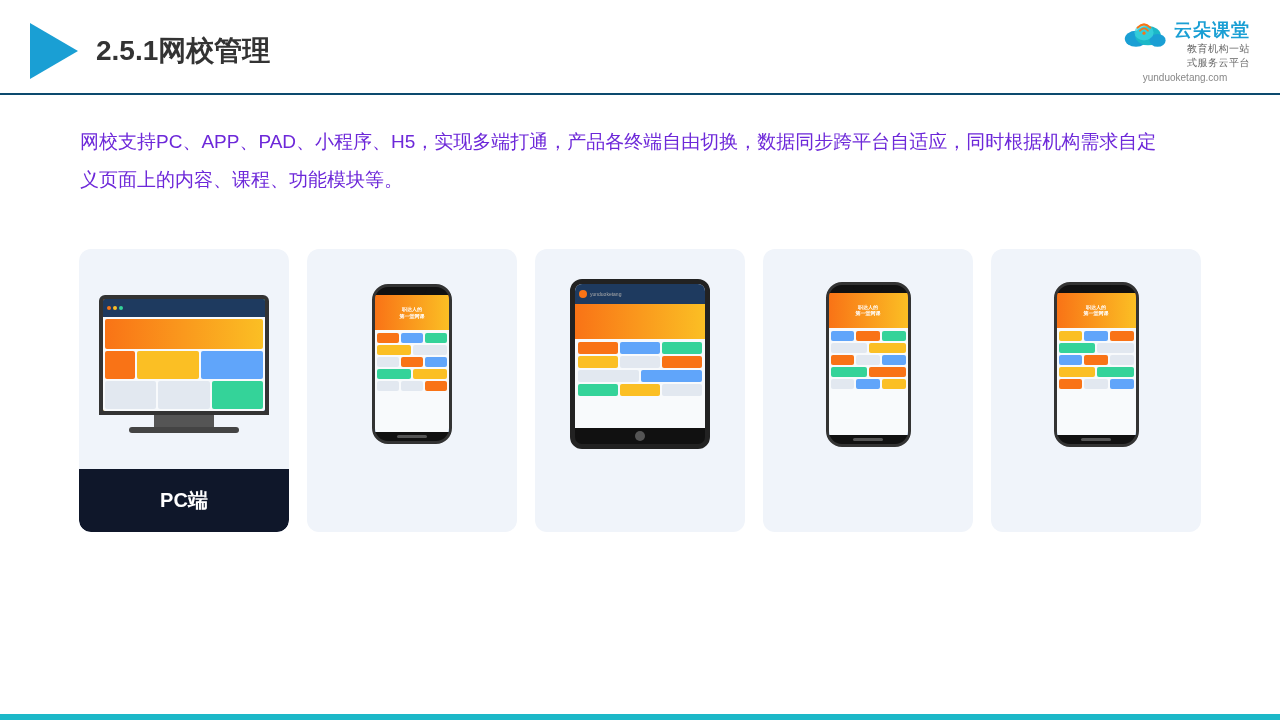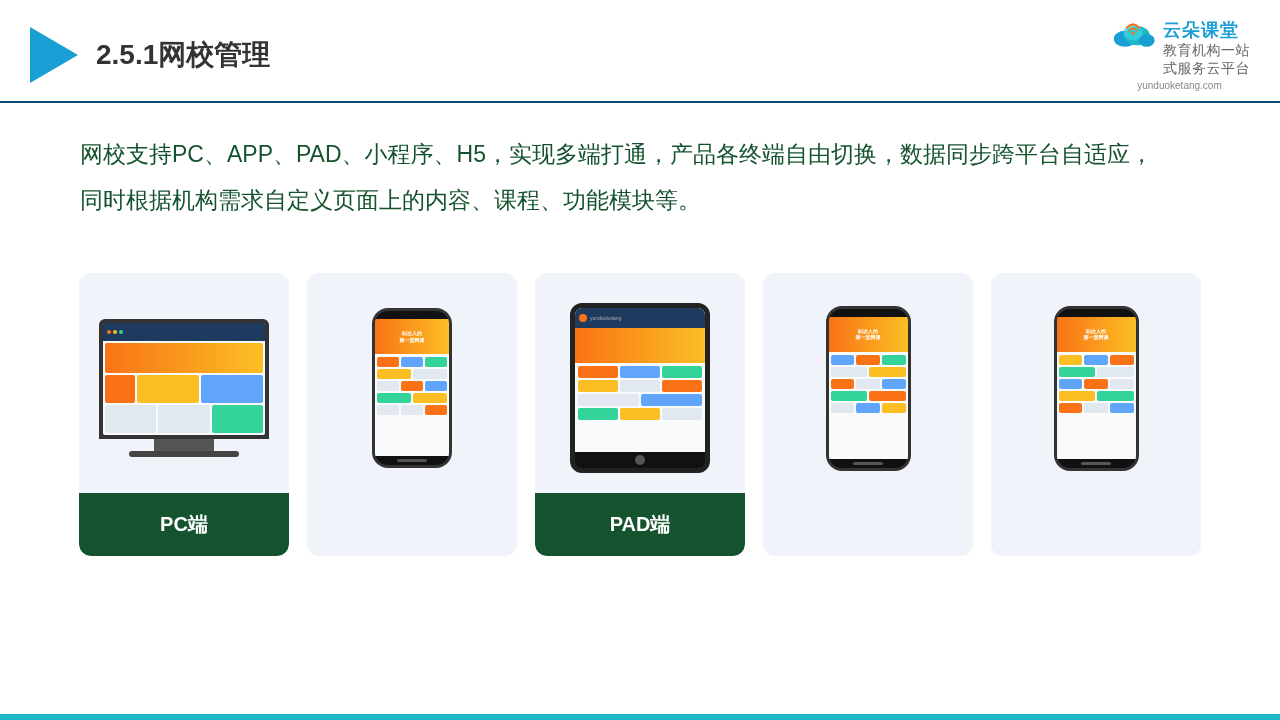--- a/index.html
+++ b/index.html
@@ -50,36 +50,36 @@
       width: 48px;
       height: 32px;
     }
     .logo-text-main {
       font-size: 18px;
       font-weight: bold;
       color: #1a9fd4;
       letter-spacing: 1px;
     }
     .logo-text-sub {
-      font-size: 14px;
+      font-size: 10px;
       color: #666;
       text-align: right;
       letter-spacing: 0.5px;
     }
     .logo-url {
       font-size: 10px;
       color: #888;
       margin-top: 2px;
     }
 
     
     .description {
       padding: 28px 108px 10px 80px;
-      font-size: 23px;
-      color: #14532d;
+      font-size: 19px;
+      color: #6d28d9;
       line-height: 2;
     }
 
     
     .cards-container {
       display: flex;
       justify-content: center;
       gap: 18px;
       padding: 30px 40px 20px 40px;
       margin-top: 10px;
@@ -304,21 +304,21 @@
       width: 10px;
       height: 10px;
       border-radius: 50%;
       background: #555;
       margin: 3px auto;
     }
 
     
     .card-label {
       width: 100%;
-      background: #14532d;
+      background: #0f172a;
       color: white;
       font-size: 20px;
       font-weight: bold;
       text-align: center;
       padding: 18px 0;
       border-radius: 0 0 12px 12px;
     }
 
     
     .bottom-bar {
@@ -464,21 +464,20 @@
             <div class="tablet-row">
               <div class="tablet-block green"></div>
               <div class="tablet-block yellow"></div>
               <div class="tablet-block gray"></div>
             </div>
           </div>
         </div>
         <div class="tablet-home-circle"></div>
       </div>
     </div>
-    <div class="card-label">PAD端</div>
   </div>
 
   <div class="card">
     <div class="card-image-area">
       <div class="phone-mockup" style="width:85px;height:165px;">
         <div class="phone-notch"></div>
         <div class="phone-screen">
           <div class="phone-screen-banner">
             <div class="phone-screen-banner-text">职达人的<br>第一堂网课</div>
           </div>

